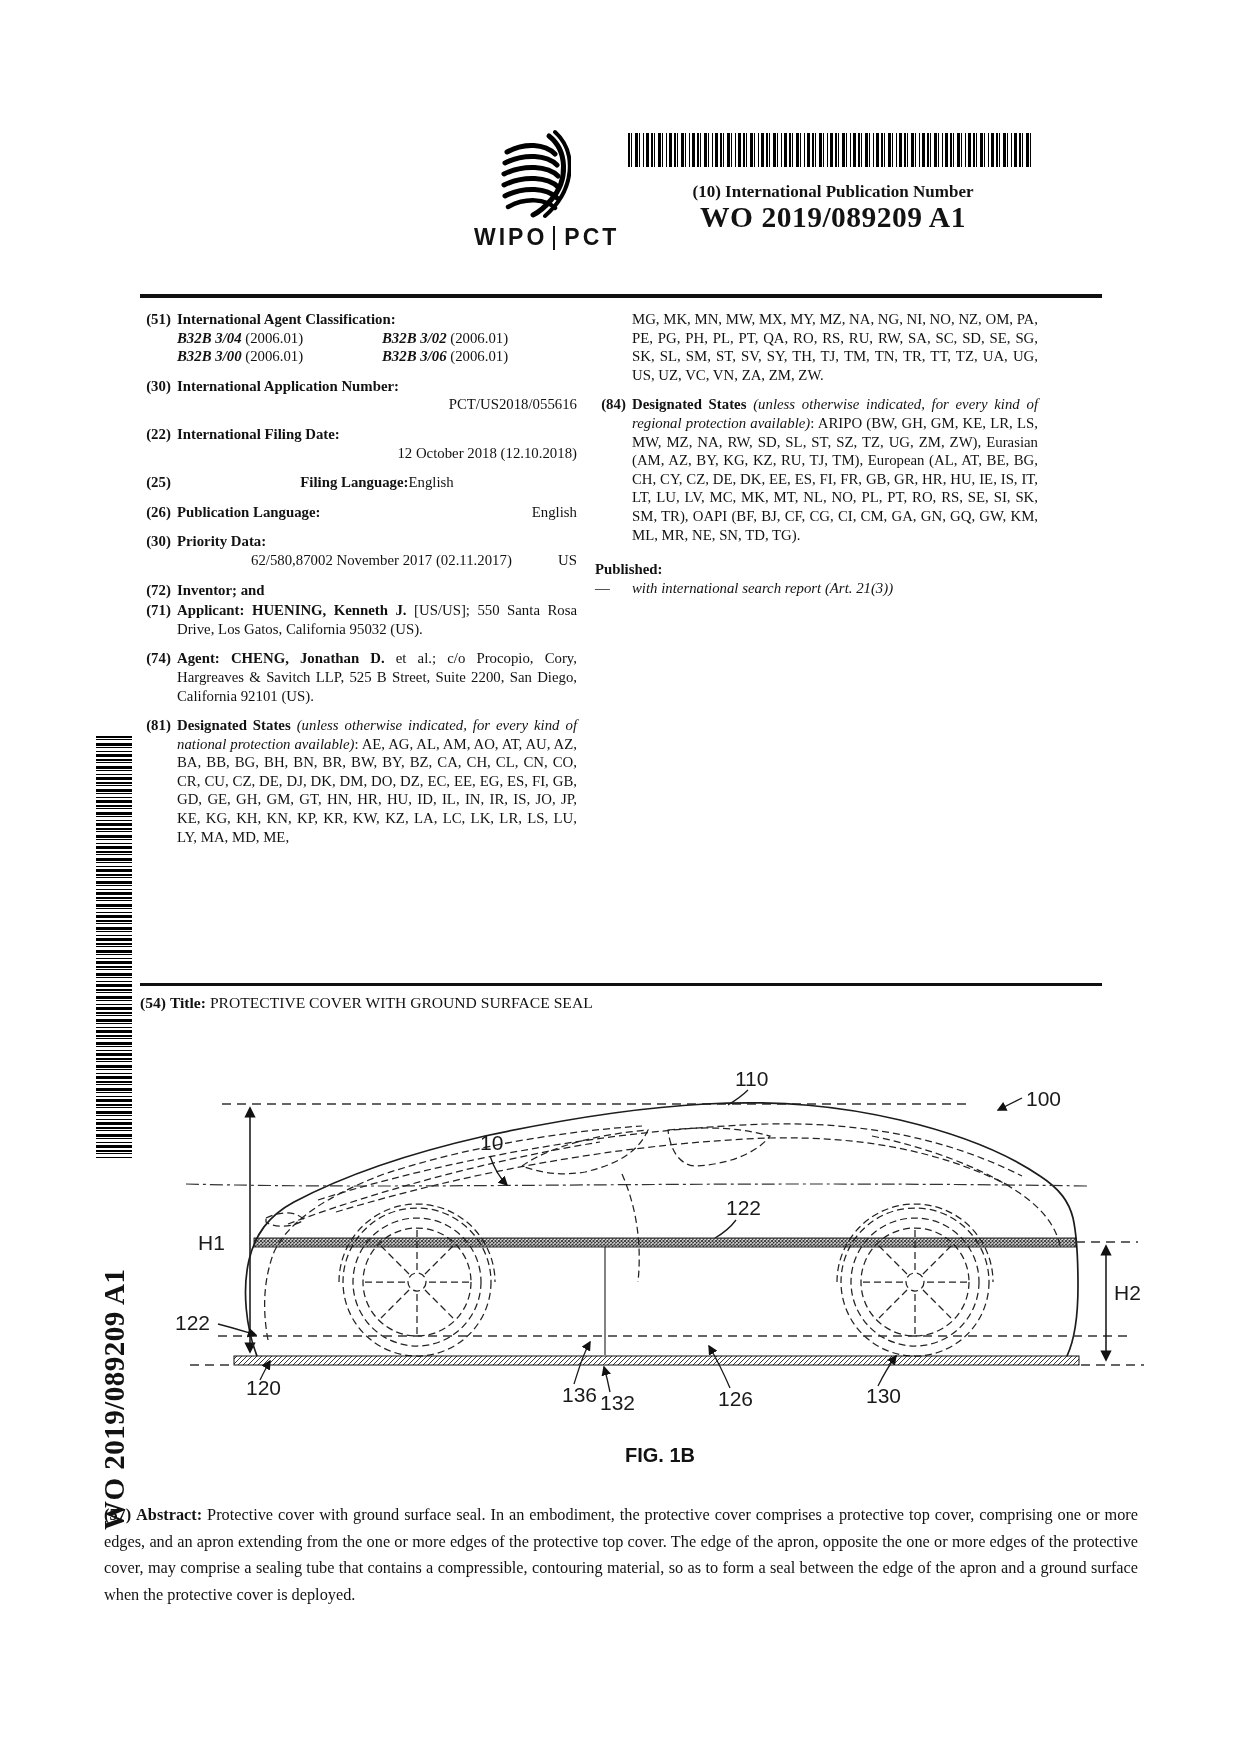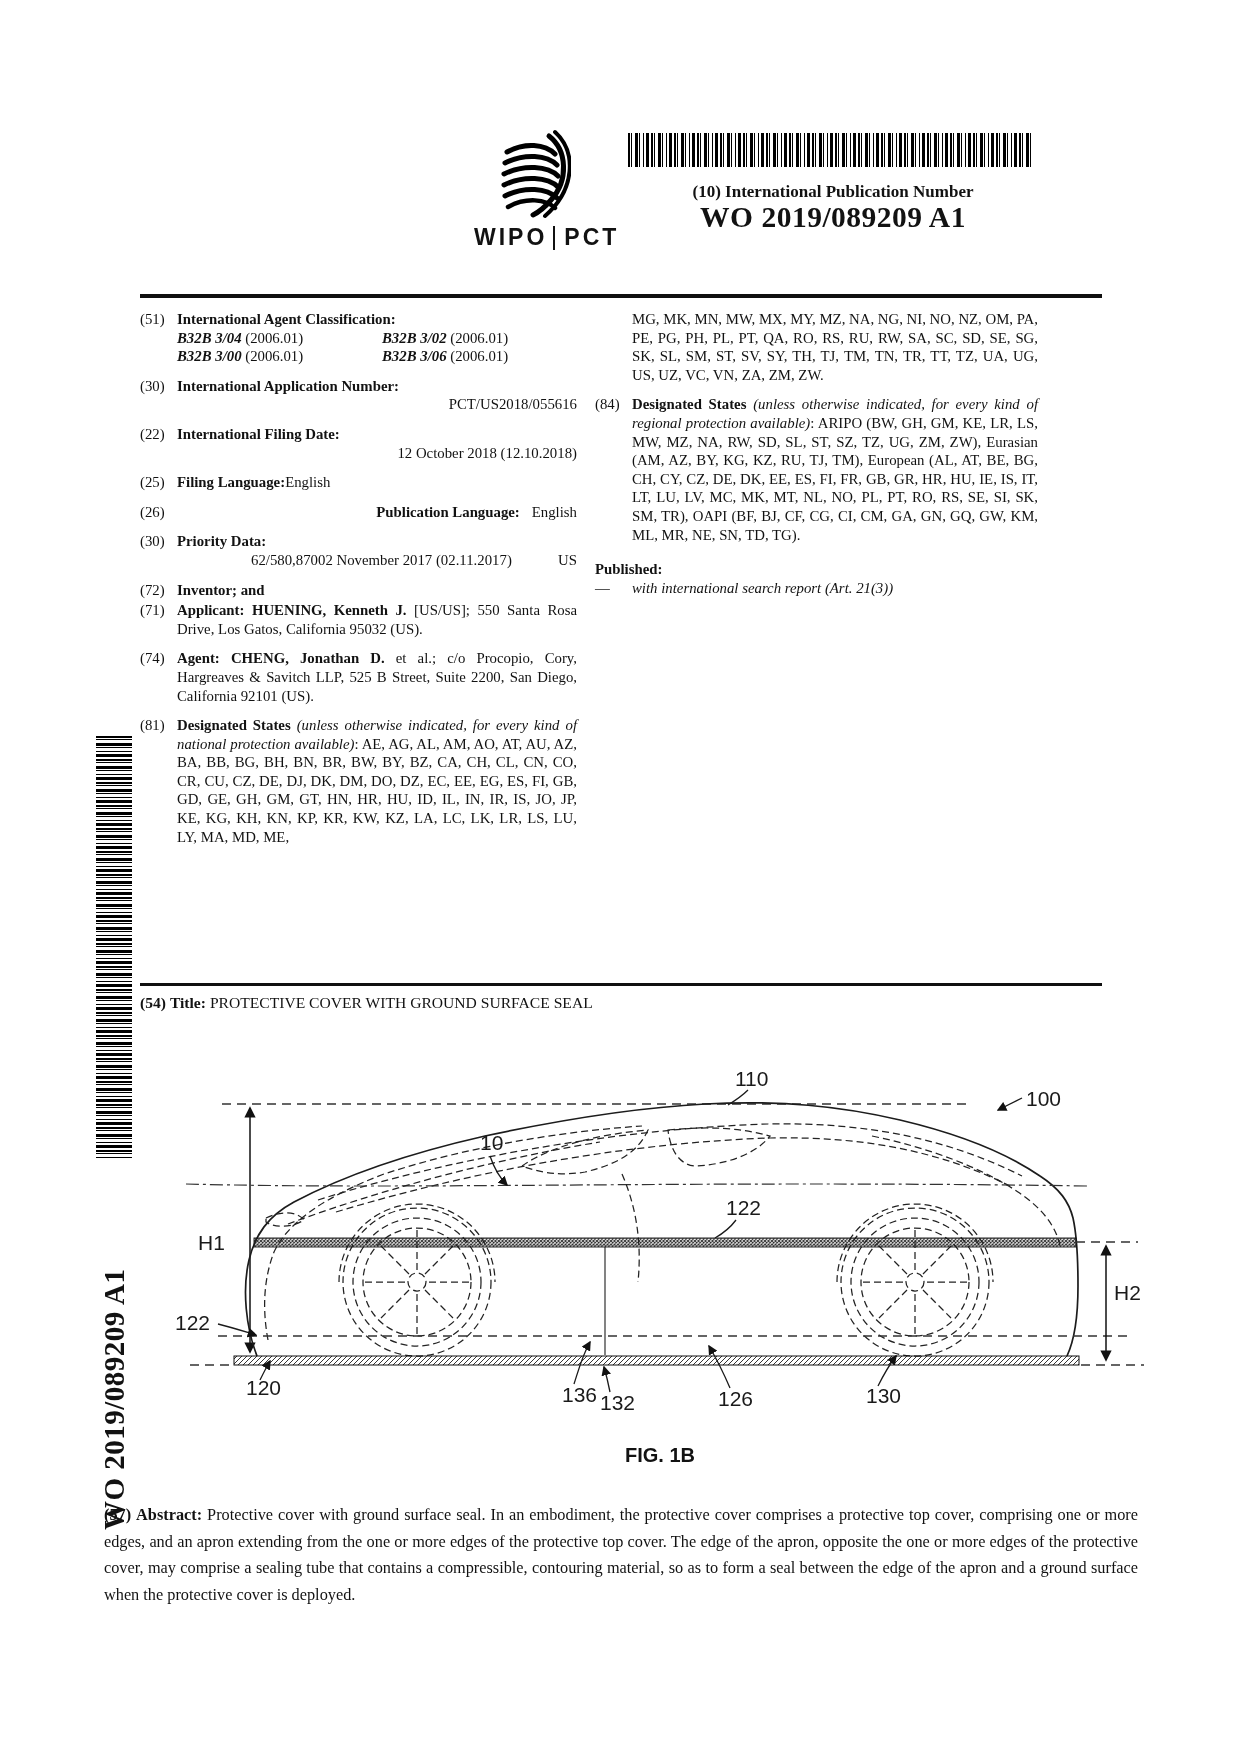--- a/index.html
+++ b/index.html
@@ -33,21 +33,21 @@
   
   .barcode-left{left:96px;top:736px;width:36px;height:422px;
      background:repeating-linear-gradient(180deg,#000 0 2px,#fff 2px 3px,#000 3px 4px,#fff 4px 7px,#000 7px 10px,#fff 10px 11px,#000 11px 12px,#fff 12px 15px,#000 15px 16px,#fff 16px 18px,#000 18px 21px,#fff 21px 23px);}
   .vtext{left:98px;top:1530px;width:315px;transform:rotate(-90deg);transform-origin:0 0;
          font-weight:bold;font-size:29px;letter-spacing:.5px;white-space:nowrap;}
   
   .col{font-size:14.8px;line-height:18.6px;}
   .colL{left:140px;top:310px;width:437px;}
   .colR{left:595px;top:310px;width:443px;}
   .field{display:flex;margin-bottom:11px;}
-  .fnum{width:37px;flex-shrink:0;font-weight:normal;}
+  .fnum{width:37px;flex-shrink:0;font-weight:bold;text-align:center;}
   .fbody{flex:1;}
   .vright{text-align:right;}
   .ipcgrid{display:grid;grid-template-columns:205px auto;}
   .prow{display:flex;}
   .prow .papp{width:141px;text-align:right;}
   .prow .pdate{flex:1;}
   .tight{margin-bottom:2px;}
   .pubrow{display:flex;}
   .pubdash{width:37px;flex-shrink:0;}
   
@@ -126,29 +126,29 @@
     <div class="field">
       <div class="fnum">(22)</div>
       <div class="fbody">
         <div class="b">International Filing Date:</div>
         <div class="vright">12 October 2018 (12.10.2018)</div>
       </div>
     </div>
 
     <div class="field">
       <div class="fnum">(25)</div>
-      <div class="fbody" style="display:flex;justify-content:flex-start;">
+      <div class="fbody" style="display:flex;justify-content:center;">
         <span class="b">Filing Language:</span>
         <span>English</span>
       </div>
     </div>
 
     <div class="field">
       <div class="fnum">(26)</div>
-      <div class="fbody" style="display:flex;justify-content:flex-end;gap:12px;">
+      <div class="fbody" style="display:flex;justify-content:space-between;gap:12px;">
         <span class="b">Publication Language:</span>
         <span>English</span>
       </div>
     </div>
 
     <div class="field">
       <div class="fnum">(30)</div>
       <div class="fbody">
         <div class="b">Priority Data:</div>
         <div class="prow">

